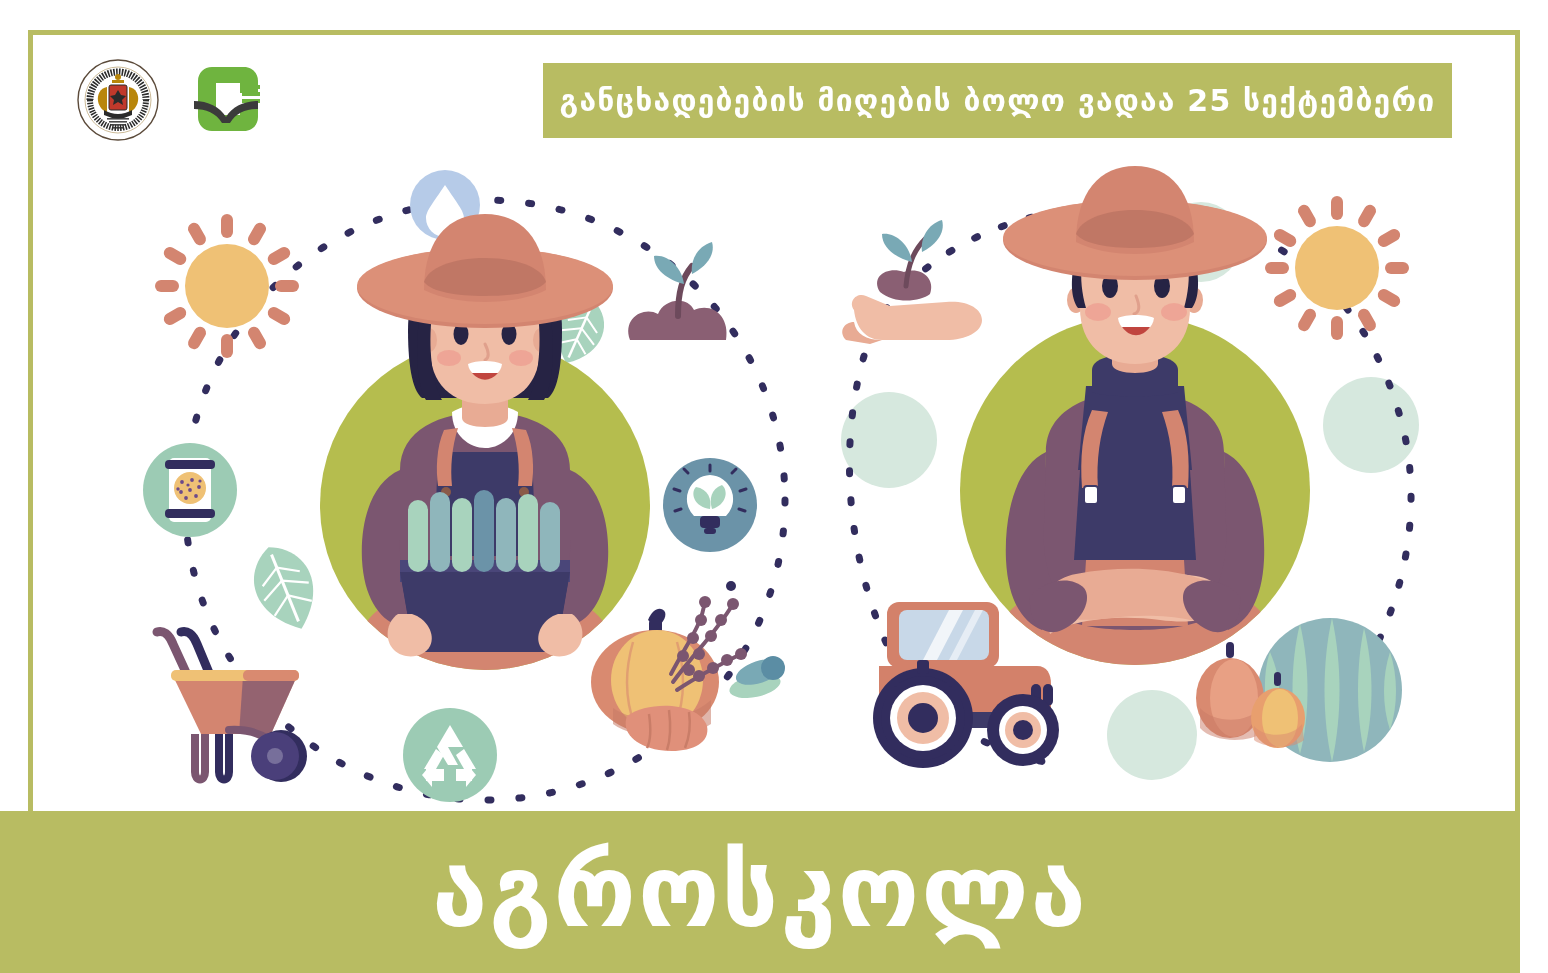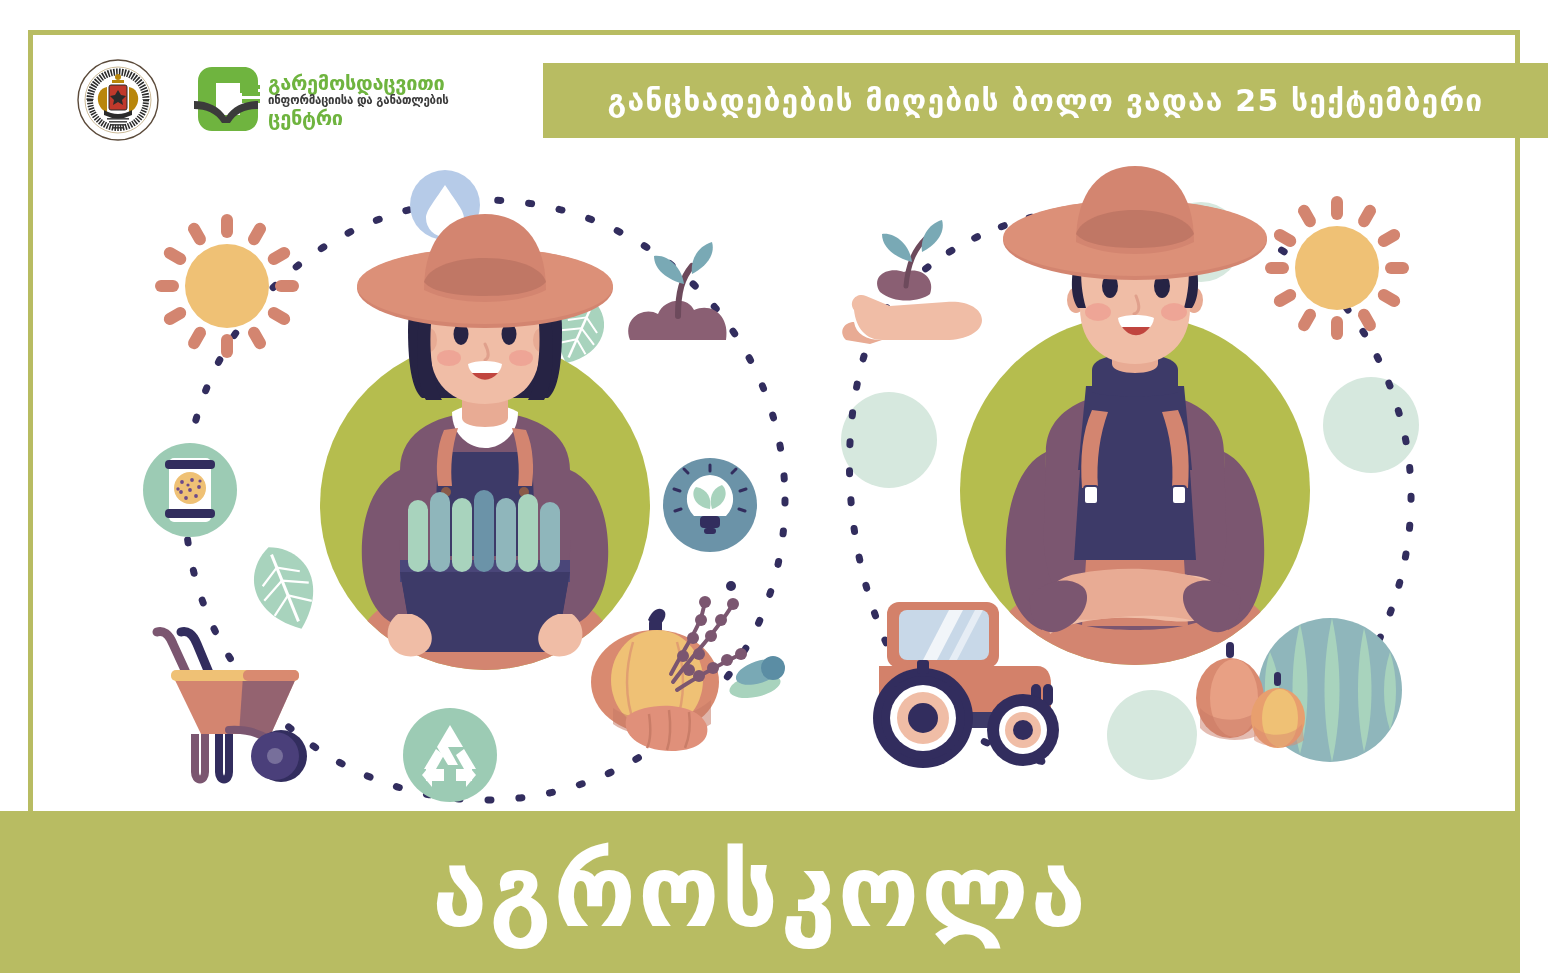--- a/index.html
+++ b/index.html
@@ -49,21 +49,21 @@
   }
   .logo-l3 {
     font-size: 20px; font-weight: bold; color: #6fb43f;
     letter-spacing: -0.3px; white-space: nowrap;
   }
 
   
   .deadline-banner {
     position: absolute;
     left: 543px; top: 63px;
-    width: 1005px; height: 75px;
+    width: 909px; height: 75px;
     background: #b8bc62;
     display: flex; align-items: center; justify-content: center;
   }
   .deadline-text {
     color: #ffffff;
     font-size: 30px;
     font-weight: bold;
     letter-spacing: 1.2px;
     white-space: nowrap;
   }
@@ -538,25 +538,20 @@
       <path d="M6 18 C6 10 12 4 20 4 L52 4 C60 4 66 10 66 18 L66 30 L48 30 L48 20 L24 20 L24 52 L48 52 L48 44 L66 44
                L66 54 C66 62 60 68 52 68 L20 68 C12 68 6 62 6 54 Z" fill="#6fb43f"></path>
       <rect x="50" y="22" width="18" height="4" fill="#6fb43f"></rect>
       <rect x="50" y="29" width="18" height="4" fill="#6fb43f"></rect>
       <rect x="50" y="36" width="18" height="4" fill="#6fb43f"></rect>
       <path d="M2 38 C16 38 28 44 34 54 C40 44 52 38 66 38 L66 46 C54 46 44 50 38 60 L30 60 C24 50 14 46 2 46 Z" fill="#3b3b3b"></path>
       <path d="M2 42 C16 42 28 48 34 58 L30 62 C24 52 14 48 2 48 Z" fill="#ffffff" opacity="0.0"></path>
     </svg>
   </div>
 
-  <div class="logo-text">
-    <div class="logo-l1">გარემოსდაცვითი</div>
-    <div class="logo-l2">ინფორმაციისა და განათლების</div>
-    <div class="logo-l3">ცენტრი</div>
-  </div>
 
   <div class="deadline-banner">
     <span class="deadline-text">განცხადებების  მიღების ბოლო ვადაა 25 სექტემბერი</span>
   </div>
 
   <div class="title-bar">
     <span class="title-text">აგროსკოლა</span>
   </div>
 
 </div>

